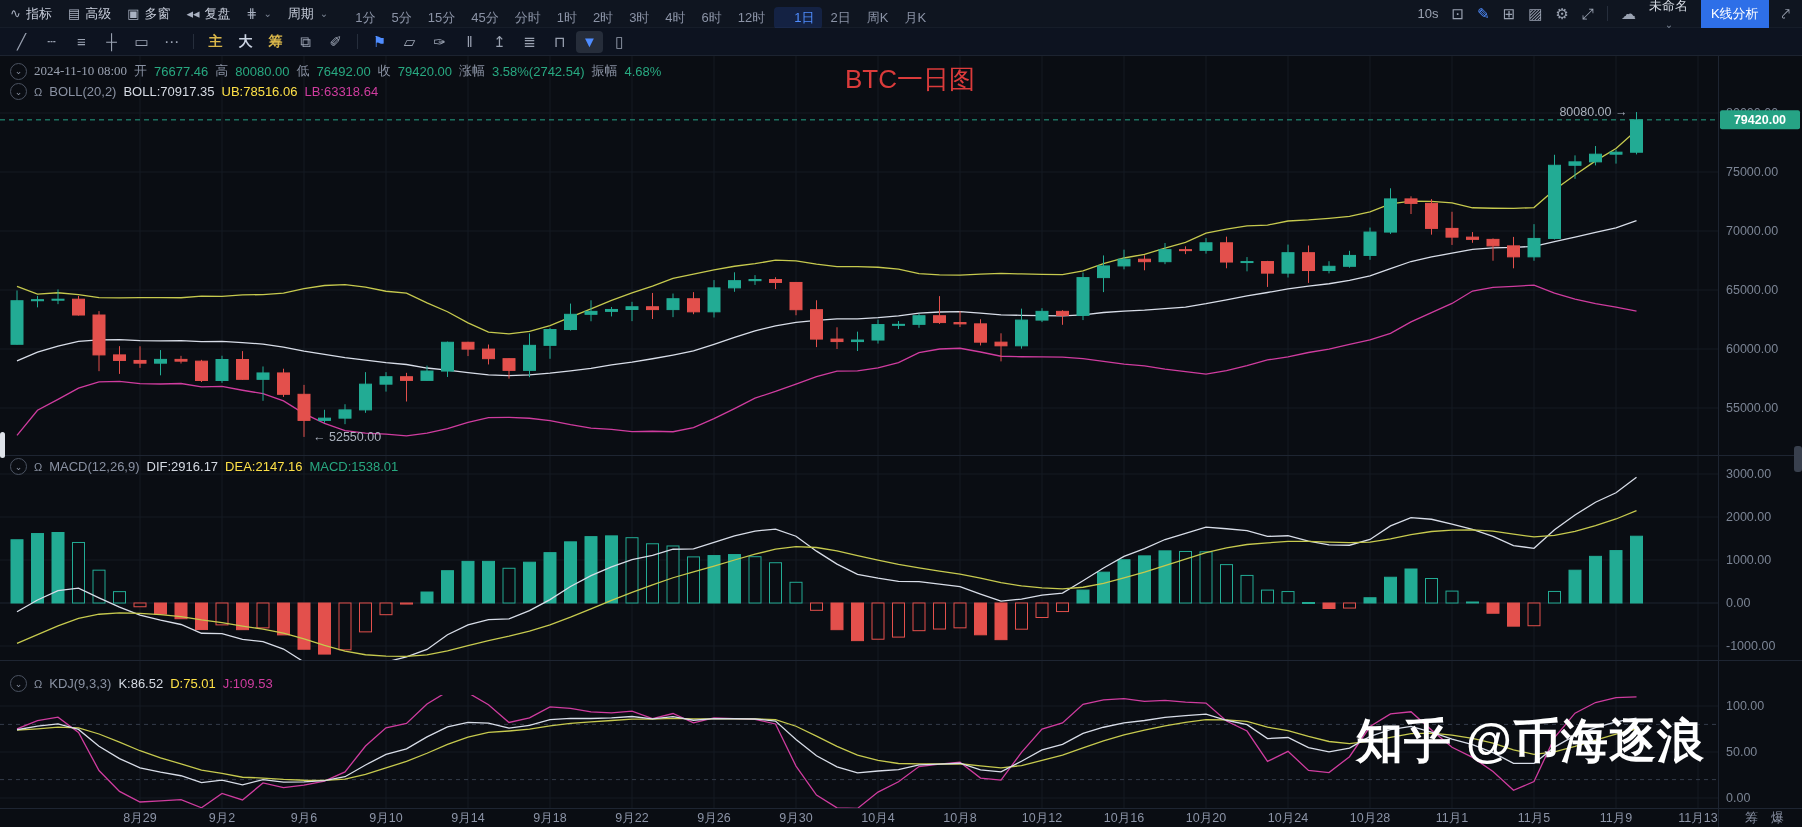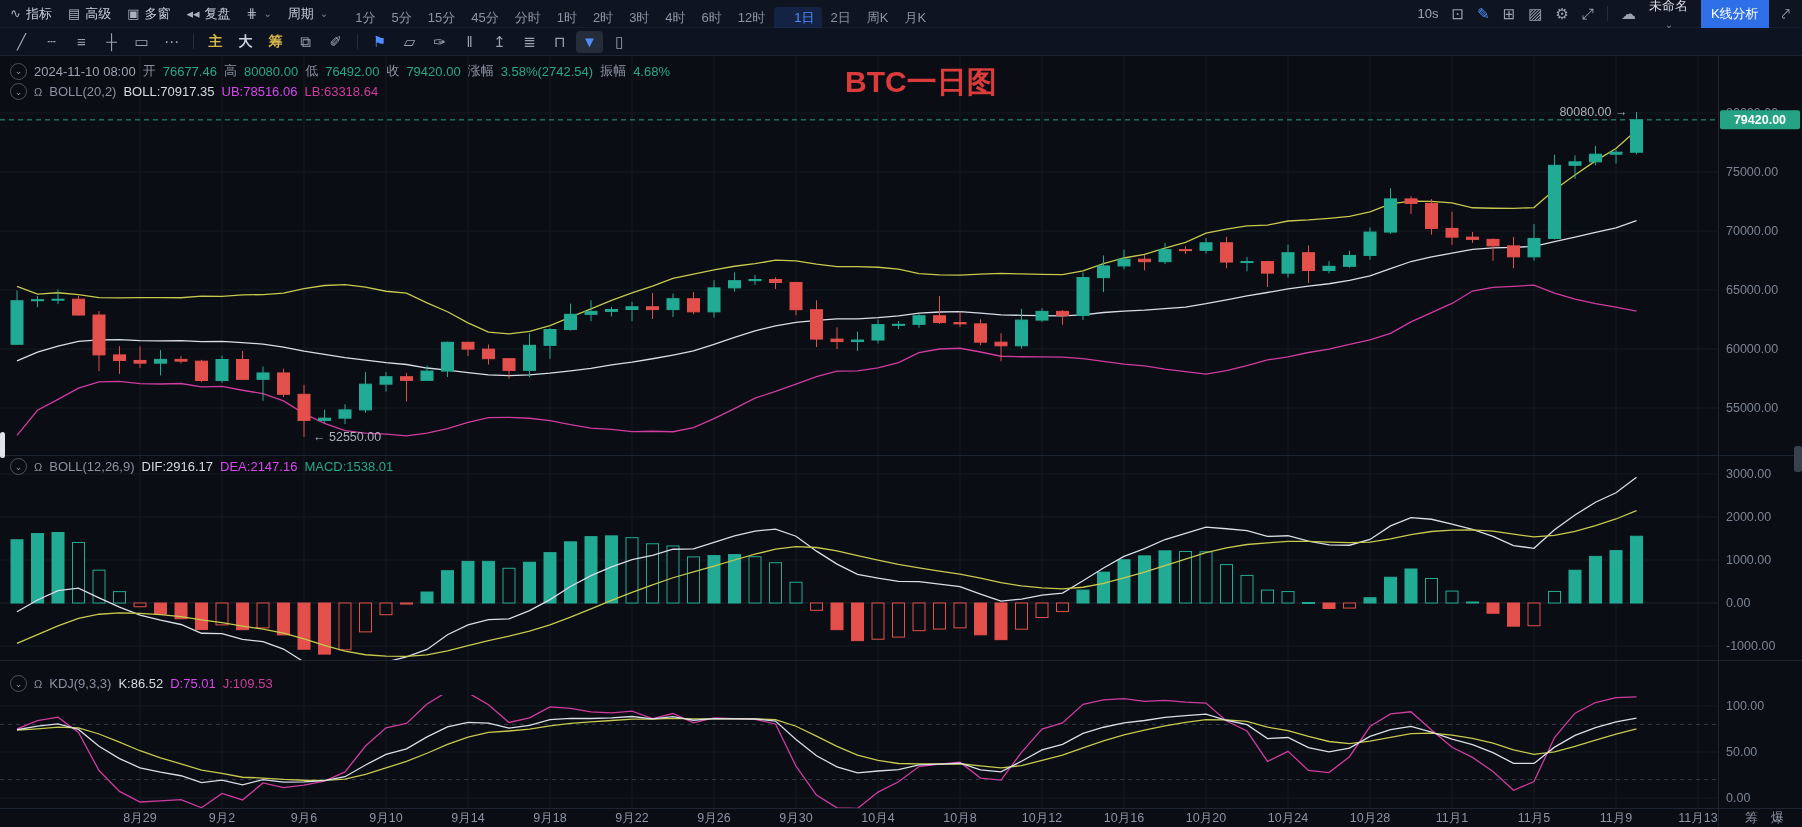--- a/index.html
+++ b/index.html
@@ -20,23 +20,23 @@
   #bar2{position:absolute;top:28px;left:0;width:1802px;height:28px;background:#0d1320;border-bottom:1px solid #1c2330;display:flex;align-items:center;z-index:5;box-sizing:border-box;padding-left:8px;gap:3px;}
   .tool{width:27px;height:22px;display:flex;align-items:center;justify-content:center;color:#9aa2b1;font-size:15px;border-radius:4px;cursor:pointer;}
   .tool.sel{background:#262d3a;color:#4f8dff;}
   .tool.gold{color:#d9b64a;font-size:14px;font-weight:bold;}
   .tool.lite{color:#ccd4e3;font-size:14px;font-weight:bold;}
   .tool.blue{color:#4f8dff;}
   .tdiv{width:1px;height:15px;background:#262e3c;margin:0 5px;}
   .inforow{position:absolute;left:10px;display:flex;align-items:center;gap:7px;font-size:13px;z-index:4;white-space:nowrap;}
   .cir{width:15px;height:15px;border:1px solid #4a5261;border-radius:50%;color:#8a92a3;font-size:9px;display:flex;align-items:center;justify-content:center;cursor:pointer;}
   .bell{color:#8a92a3;font-size:11px;cursor:pointer;}
-  .gy{color:#8a92a3;} .gn{color:#28a981;} .wh{color:#d5dae3;} .yl{color:#d946ef;text-align:right;} .mg{color:#cf3c9f;} .dt{color:#9aa2b1;}
+  .gy{color:#8a92a3;} .gn{color:#28a981;} .wh{color:#d5dae3;} .yl{color:#fde047;text-align:right;} .mg{color:#cf3c9f;} .dt{color:#9aa2b1;font-family:Liberation Serif, serif;}
   #row-ohlc{top:62px;} #row-boll{top:83px;} #row-macd{top:458px;} #row-kdj{top:675px;}
-  #title{position:absolute;left:845px;top:62px;font-size:30px;font-weight:bold;color:#db3b3b;z-index:4;}
+  #title{position:absolute;left:845px;top:62px;font-size:26px;font-weight:normal;color:#db3b3b;z-index:4;}
   #wm{position:absolute;left:1356px;top:710px;font-size:47px;font-weight:bold;color:#fff;z-index:6;letter-spacing:1px;white-space:nowrap;}
   #btabs{position:absolute;left:1745px;top:809px;z-index:4;color:#8b93a6;font-size:13px;display:flex;gap:13px;}
   #lhandle{position:absolute;left:0;top:432px;width:5px;height:26px;background:#dfe3ea;border-radius:3px;z-index:4;}
   #rnub{position:absolute;left:1794px;top:446px;width:8px;height:26px;background:#39404e;border-radius:3px;z-index:4;}
 </style>
 </head>
 <body>
 
 <div id="app">
   <svg id="chart" width="1802" height="827">
@@ -498,36 +498,37 @@
     <span class="bell">Ω</span>
     <span class="gy">BOLL(20,2)</span>
     <span class="wh">BOLL:70917.35</span>
     <span class="yl">UB:78516.06</span>
     <span class="mg">LB:63318.64</span>
   </div>
 
   <div class="inforow" id="row-macd">
     <span class="cir">⌄</span>
     <span class="bell">Ω</span>
-    <span class="gy">BOLL(12,26,9)</span>
+    <span class="gy">MACD(12,26,9)</span>
     <span class="wh">DIF:2916.17</span>
     <span class="yl">DEA:2147.16</span>
     <span class="gn">MACD:1538.01</span>
   </div>
 
   <div class="inforow" id="row-kdj">
     <span class="cir">⌄</span>
     <span class="bell">Ω</span>
     <span class="gy">KDJ(9,3,3)</span>
     <span class="wh">K:86.52</span>
     <span class="yl">D:75.01</span>
     <span class="mg">J:109.53</span>
   </div>
 
   <div id="title">BTC一日图</div>
+  <div id="wm">知乎 @币海逐浪</div>
 
   <div id="btabs">
     <span>筹</span>
     <span>爆</span>
   </div>
 
   <div id="lhandle"></div>
   <div id="rnub"></div>
 </div>
 

